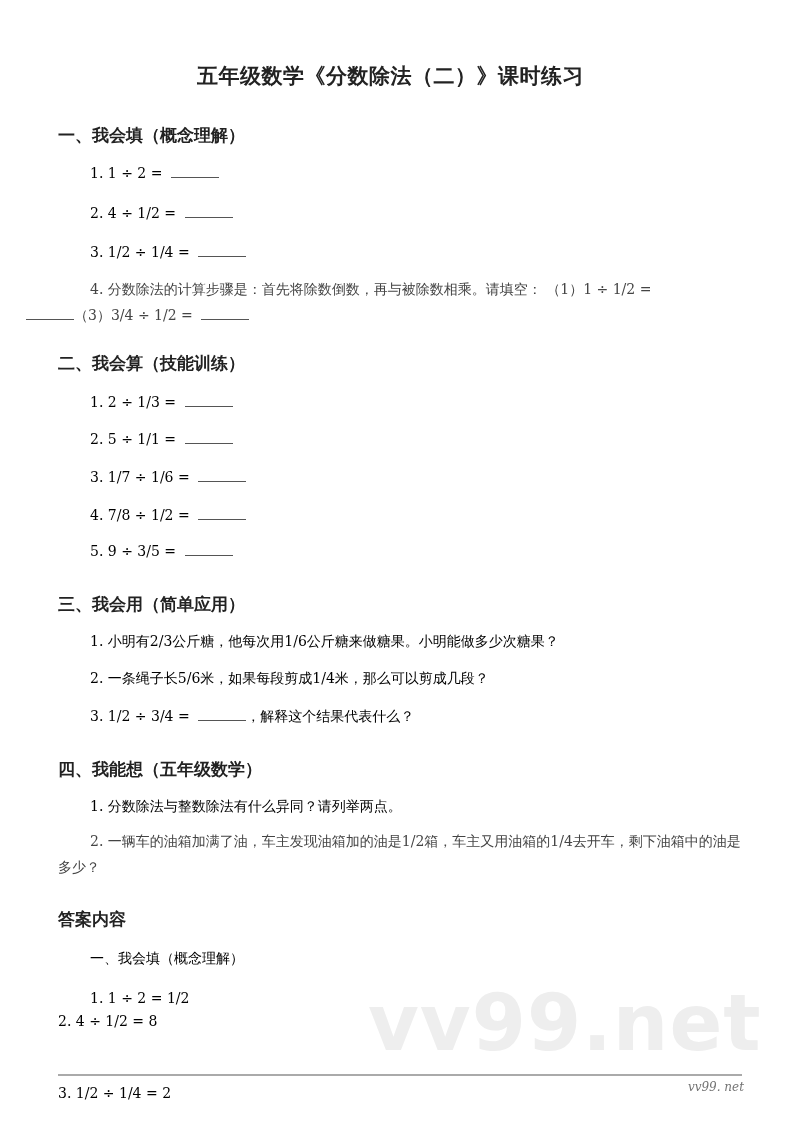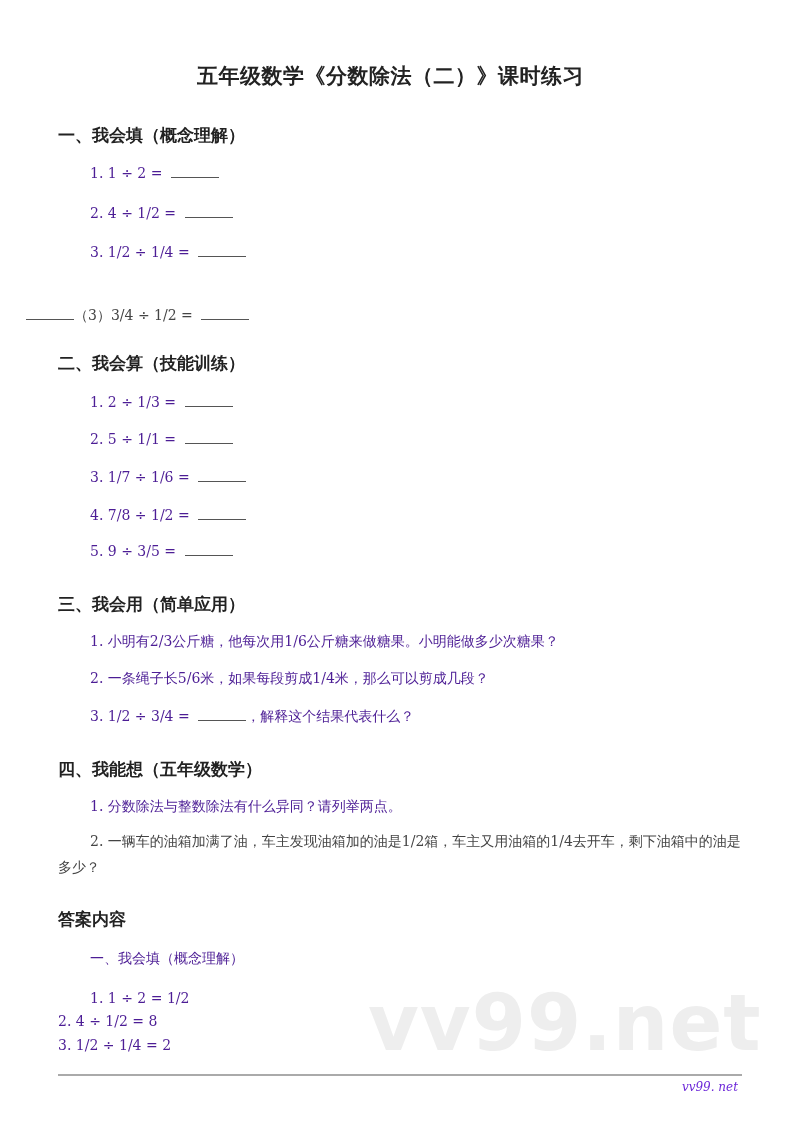--- a/index.html
+++ b/index.html
@@ -11,47 +11,47 @@
     position: absolute; top: 62px; left: 0; width: 781px; text-align: center;
     font-family: "DejaVu Sans", "Liberation Sans", sans-serif; font-weight: bold;
     font-size: 21px; color: #222222; letter-spacing: 0.5px;
   }
   .h2 {
     position: absolute; left: 58px;
     font-family: "DejaVu Sans", "Liberation Sans", sans-serif; font-weight: bold;
     font-size: 17px; color: #222222;
   }
   .line {
-    position: absolute; left: 90px; font-size: 14px; color: #4c1d95; white-space: nowrap;
+    position: absolute; left: 90px; font-size: 14px; color: #000000; white-space: nowrap;
   }
   .wrap {
     position: absolute; left: 58px; width: 690px; font-size: 14px; color: #444444; line-height: 26px;
     text-indent: 32px;
   }
   .blank { display: inline-block; width: 48px; border-bottom: 1px solid #555; height: 12px; vertical-align: baseline; margin-left: 4px; }
   .watermark {
     position: absolute; left: 368px; top: 978px;
     font-family: "DejaVu Sans", "Liberation Sans", sans-serif; font-weight: bold;
     font-size: 78px; color: #eeeeee; letter-spacing: 1px;
   }
   .footer-rule { position: absolute; left: 58px; top: 1074px; width: 684px; height: 0; border-top: 2px solid #aaaaaa; }
   .footer-text {
-    position: absolute; right: 62px; top: 1080px; font-style: italic; font-size: 12px; color: #6d28d9;
+    position: absolute; right: 56px; top: 1080px; font-style: italic; font-size: 12px; color: #737373;
   }
 </style>
 </head>
 <body>
 
 <div class="title">五年级数学《分数除法（二）》课时练习</div>
 
 <div class="h2" style="top:124px">一、我会填（概念理解）</div>
 <div class="line" style="top:165px"><span>1. 1 ÷ 2 = </span><span class="blank"></span></div>
 <div class="line" style="top:205px"><span>2. 4 ÷ 1/2 = </span><span class="blank"></span></div>
 <div class="line" style="top:244px"><span>3. 1/2 ÷ 1/4 = </span><span class="blank"></span></div>
-<div class="wrap" style="top:276px"><br><span class="blank" style="margin-left:-32px;"></span><span>（3）3/4 ÷ 1/2 = </span><span class="blank"></span></div>
+<div class="wrap" style="top:276px"><span>4. 分数除法的计算步骤是：首先将除数倒数，再与被除数相乘。请填空：  （1）1 ÷ 1/2 =</span><br><span class="blank" style="margin-left:-32px;"></span><span>（3）3/4 ÷ 1/2 = </span><span class="blank"></span></div>
 
 <div class="h2" style="top:352px">二、我会算（技能训练）</div>
 <div class="line" style="top:394px"><span>1. 2 ÷ 1/3 = </span><span class="blank"></span></div>
 <div class="line" style="top:431px"><span>2. 5 ÷ 1/1 = </span><span class="blank"></span></div>
 <div class="line" style="top:469px"><span>3. 1/7 ÷ 1/6 = </span><span class="blank"></span></div>
 <div class="line" style="top:507px"><span>4. 7/8 ÷ 1/2 = </span><span class="blank"></span></div>
 <div class="line" style="top:543px"><span>5. 9 ÷ 3/5 = </span><span class="blank"></span></div>
 
 <div class="h2" style="top:593px">三、我会用（简单应用）</div>
 <div class="line" style="top:633px">1. 小明有2/3公斤糖，他每次用1/6公斤糖来做糖果。小明能做多少次糖果？</div>
@@ -59,18 +59,18 @@
 <div class="line" style="top:708px"><span>3. 1/2 ÷ 3/4 = </span><span class="blank"></span><span>，解释这个结果代表什么？</span></div>
 
 <div class="h2" style="top:758px">四、我能想（五年级数学）</div>
 <div class="line" style="top:798px">1. 分数除法与整数除法有什么异同？请列举两点。</div>
 <div class="wrap" style="top:828px">2. 一辆车的油箱加满了油，车主发现油箱加的油是1/2箱，车主又用油箱的1/4去开车，剩下油箱中的油是多少？</div>
 
 <div class="h2" style="top:908px">答案内容</div>
 <div class="line" style="top:950px">一、我会填（概念理解）</div>
 <div class="line" style="top:990px">1. 1 ÷ 2 = 1/2</div>
 <div class="line" style="left:58px; top:1013px">2. 4 ÷ 1/2 = 8</div>
-<div class="line" style="left:58px; top:1037px">3. 1/2 ÷ 1/4 = 2</div>
+<div class="line" style="left:58px; top:1085px">3. 1/2 ÷ 1/4 = 2</div>
 
 <div class="watermark">vv99.net</div>
 
 <div class="footer-rule"></div>
 <div class="footer-text">vv99. net</div>
 
 </body></html>

